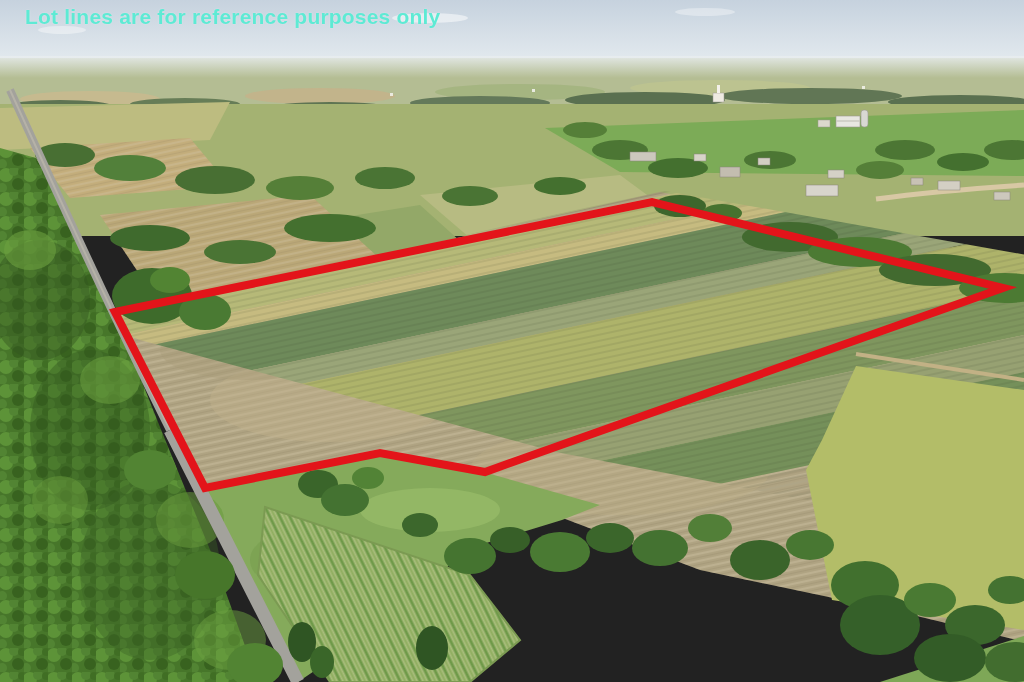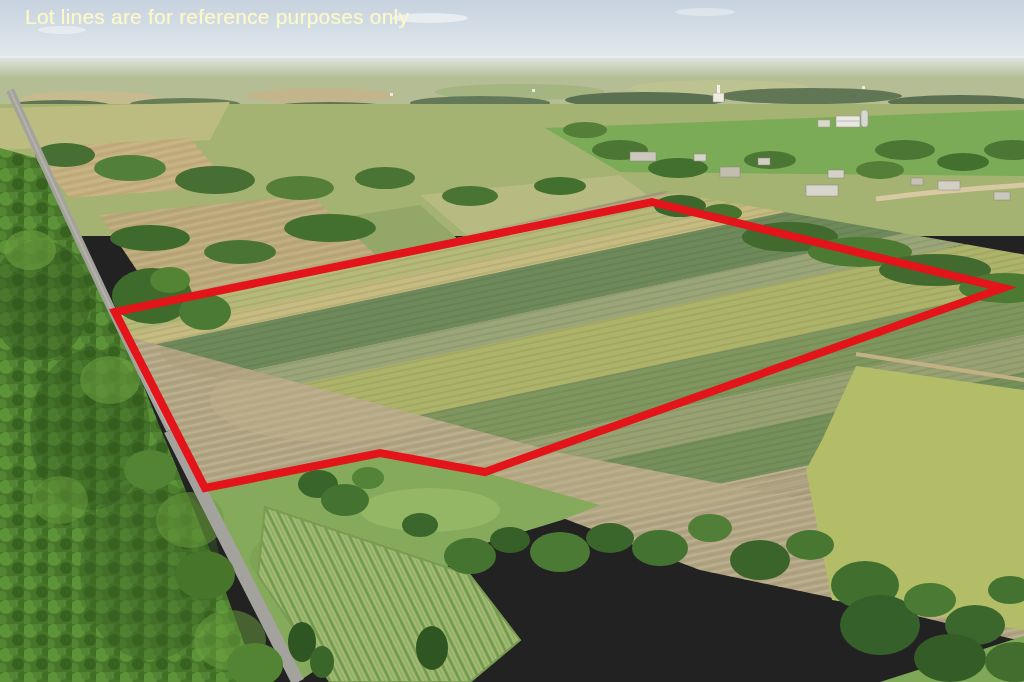--- a/index.html
+++ b/index.html
@@ -3,22 +3,22 @@
 <meta charset="utf-8">
 <style>
   html,body{margin:0;padding:0;background:#222;}
   .stage{
     position:relative;width:1024px;height:682px;overflow:hidden;
     font-family:"Liberation Sans", sans-serif;
   }
   .stage svg{position:absolute;left:0;top:0;width:1024px;height:682px;display:block;}
   .caption{
     position:absolute;left:25px;top:5px;
-    font-size:21px;font-weight:normal;letter-spacing:.2px;
-    color:#fef9c3;
+    font-size:21px;font-weight:bold;letter-spacing:.2px;
+    color:#5eead4;
     text-shadow:0 0 2px rgba(255,255,255,.35);
     white-space:nowrap;
     user-select:none;
   }
 </style>
 </head>
 <body>
 
 <div class="stage">
 <svg viewBox="0 0 1024 682" preserveAspectRatio="none">

